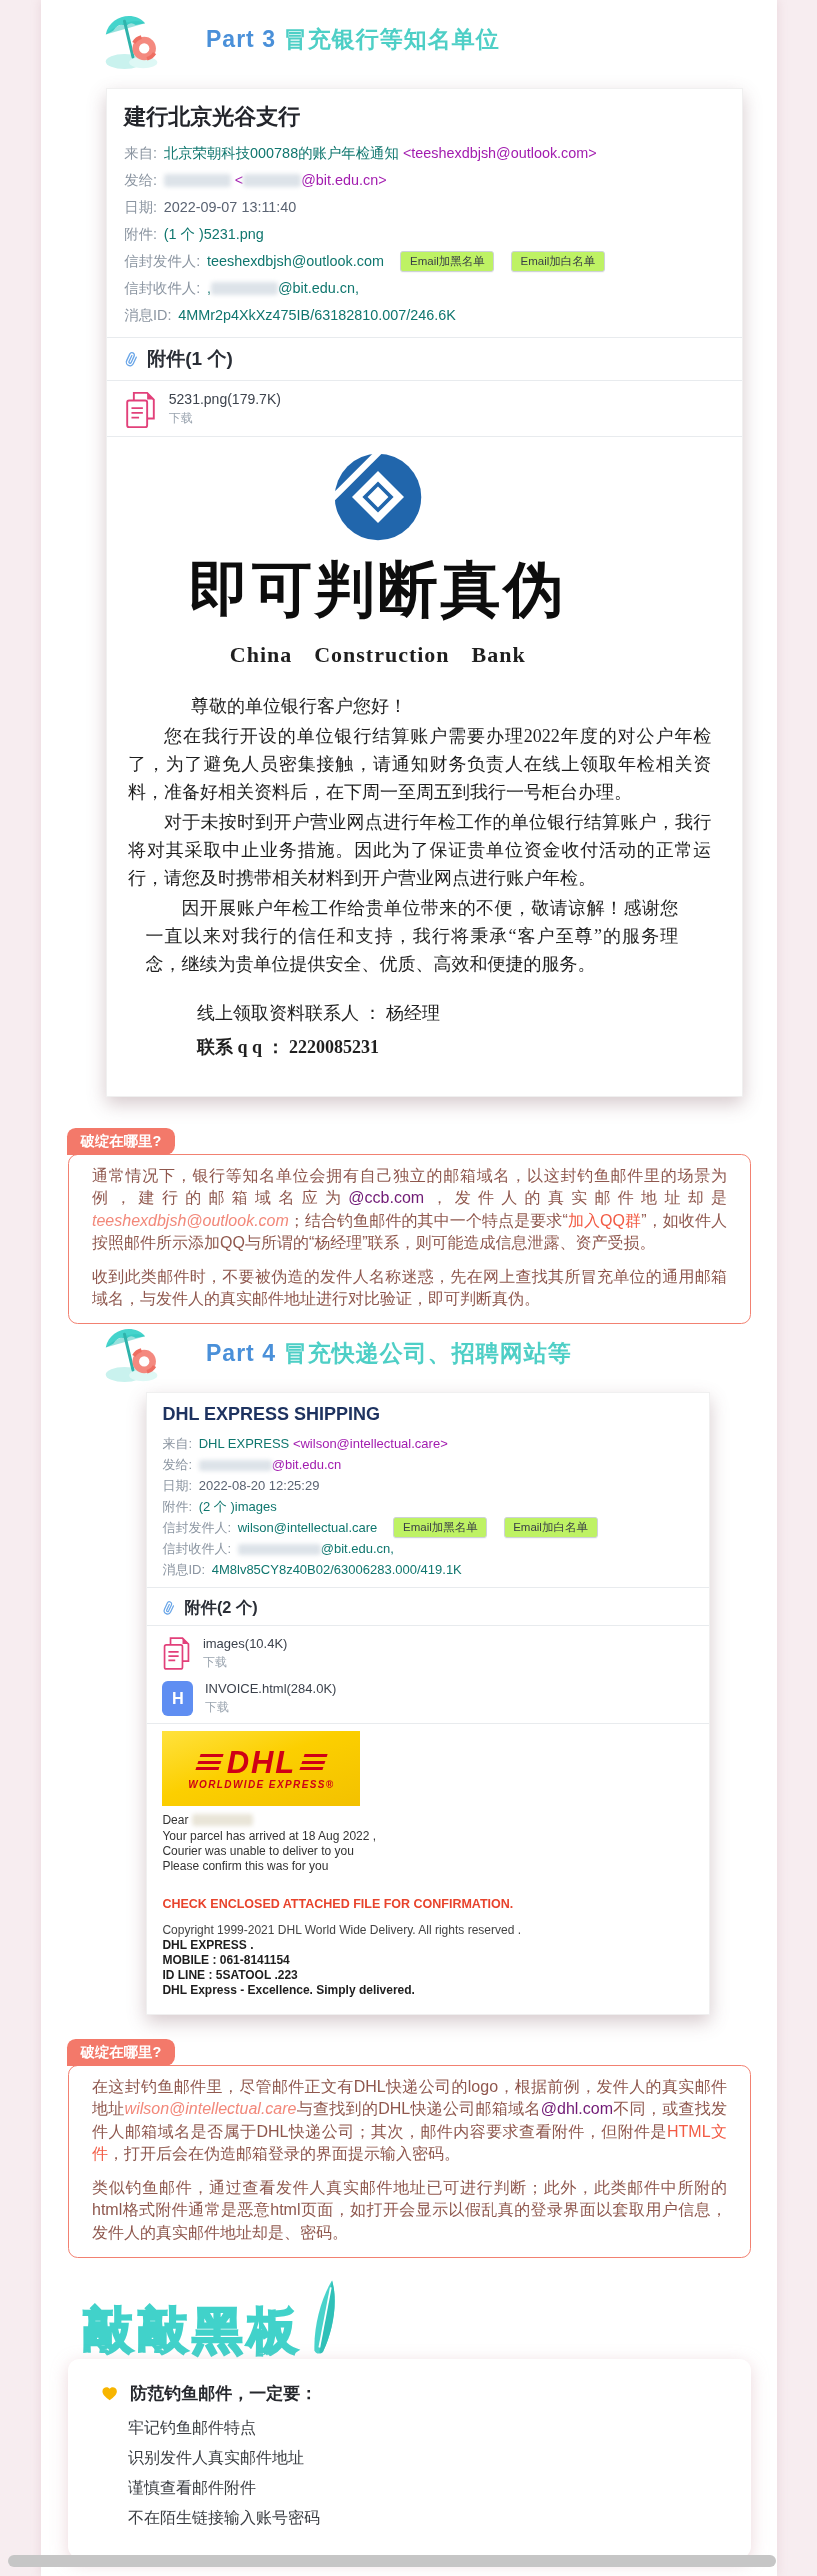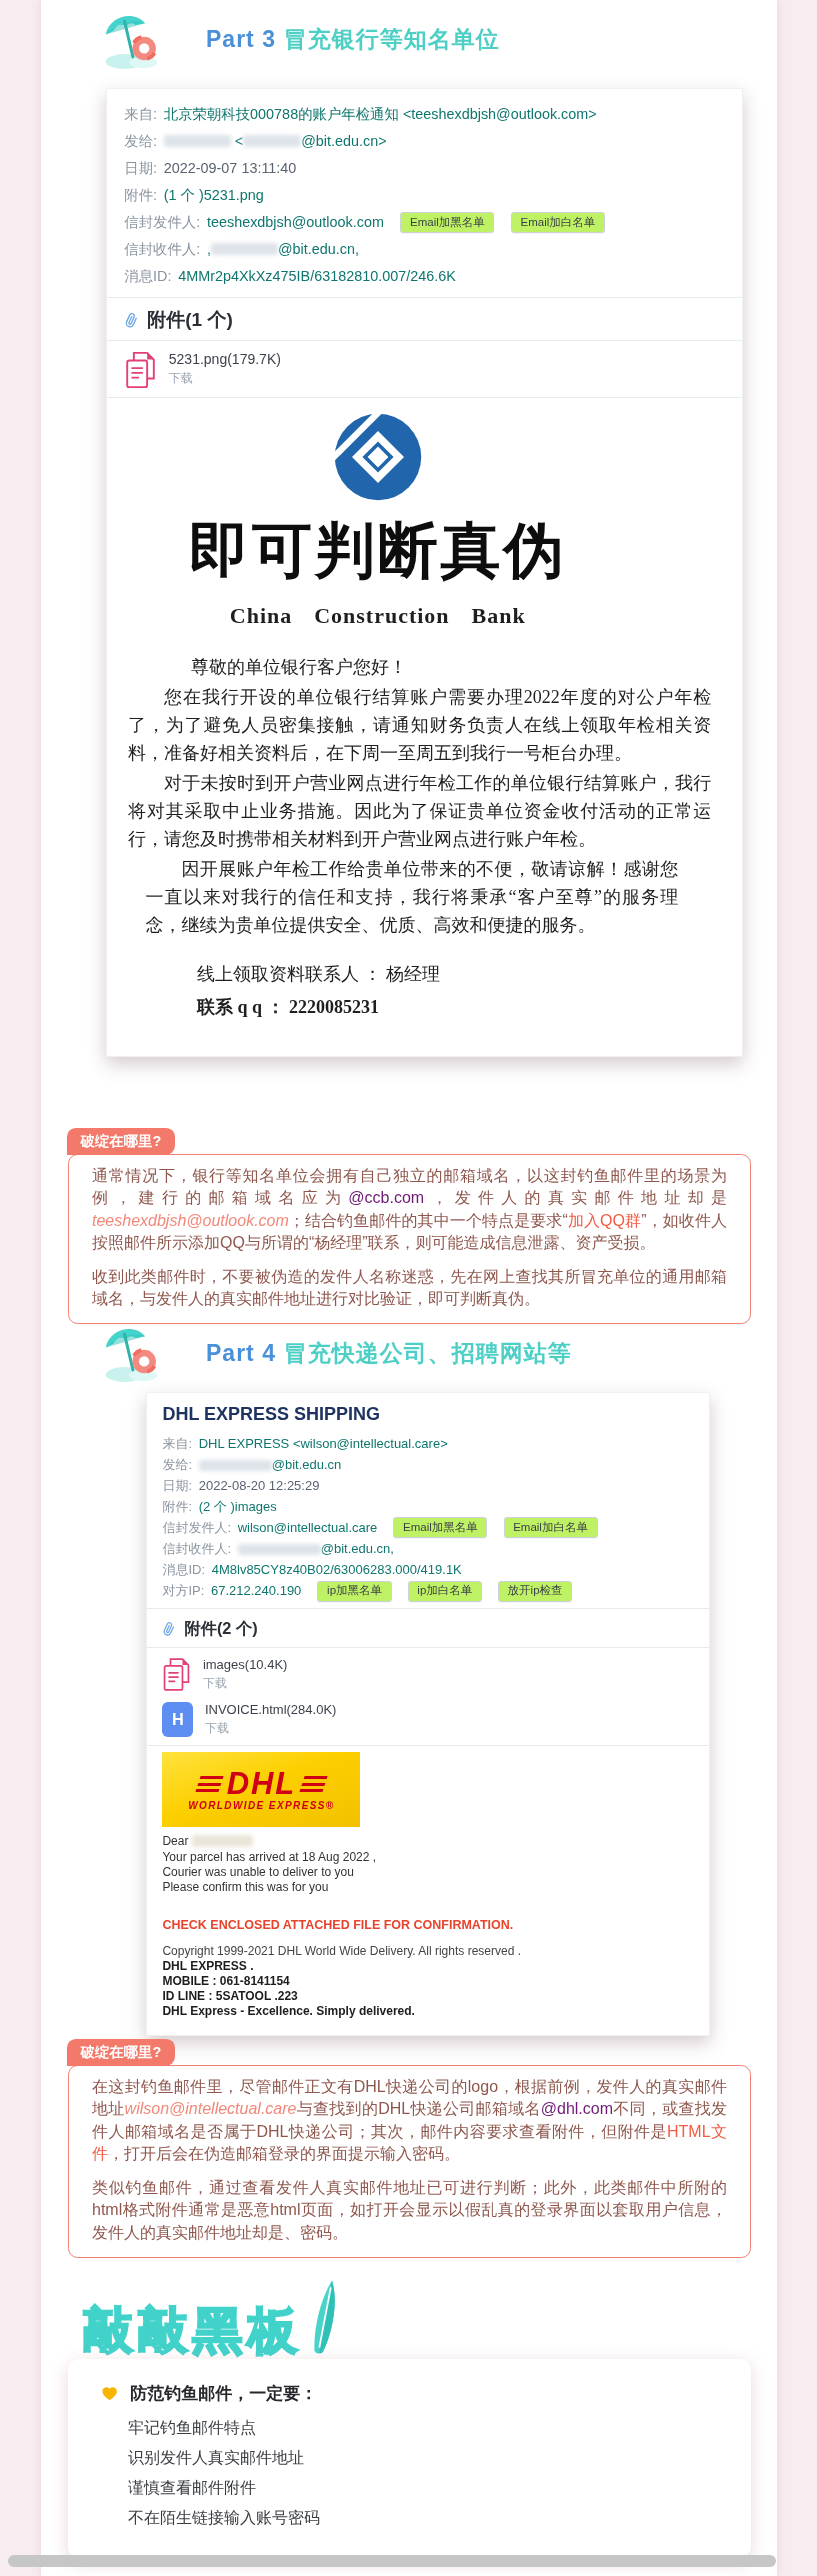--- a/index.html
+++ b/index.html
@@ -29,21 +29,21 @@
   .subject{margin:1.9px 0 7.7px;font-weight:800;color:#23252b;}
   #email1 .subject{font-size:22px;}
   #email2 .subject{font-size:18px;color:#1e3360;}
   .meta{white-space:nowrap;}
   #email1 .meta{font-size:14.4px;}
   #email1 .meta .row{line-height:27px;}
   #email2 .meta{font-size:13px;}
   #email2 .meta .row{line-height:21px;}
   .lbl{color:#8b95a1;margin-right:6.7px;}
   .lnk{color:#0f766e;}
-  .gray{color:#0f766e;}
+  .gray{color:#a21caf;}
   .dateval{color:#5a6372;}
   .blur{display:inline-block;height:12.5px;border-radius:2.9px;background:#dde3e9;filter:blur(1.9px);vertical-align:-1.9px;}
   #email2 .blur{height:11.5px;}
   .w60{width:58px;} .w70{width:67px;} .w76{width:73px;} .w86{width:83px;} .w64{width:61px;background:#e9e5d8;height:10.6px;}
   .btn{
     display:inline-block;margin-left:12.5px;padding:1.9px 8.6px;font-size:11.5px;color:#3a3f46;
     background:#bef264;border:1px solid #cdd2d8;border-radius:2.9px;line-height:15.4px;vertical-align:1px;
     box-shadow:0 1px 1px rgba(0,0,0,.04);cursor:pointer;
   }
   .shot hr{border:none;border-top:1px solid #e8ebee;margin:7.7px -17.3px;}
@@ -128,20 +128,21 @@
       <circle cx="45" cy="41" r="5.5" fill="#ffffff"></circle>
       <path d="M34 35 a12.5 12.5 0 0 1 8-6" stroke="#ee6e62" stroke-width="4" fill="none"></path>
       <path d="M56 46 a12.5 12.5 0 0 1 -8 6" stroke="#ee6e62" stroke-width="4" fill="none"></path>
     </svg>
     <div class="ttl">
       <span class="pfx">Part 3</span><span class="cnttl">冒充银行等知名单位</span>
     </div>
   </div>
 
   <section class="shot" id="email1">
+    <h3 class="subject">建行北京光谷支行</h3>
     <div class="meta">
       <div class="row">
         <span class="lbl">来自:</span><span class="lnk">北京荣朝科技000788的账户年检通知</span>
         <span class="gray">&lt;teeshexdbjsh@outlook.com&gt;</span>
       </div>
       <div class="row">
         <span class="lbl">发给:</span><span class="blur w70"></span>
         <span class="gray">&lt;</span><span class="blur w60"></span><span class="gray">@bit.edu.cn&gt;</span>
       </div>
       <div class="row">
@@ -246,26 +247,20 @@
         <span class="lbl">信封发件人:</span><span class="lnk">wilson@intellectual.care</span>
         <span class="btn">Email加黑名单</span>
         <span class="btn">Email加白名单</span>
       </div>
       <div class="row">
         <span class="lbl">信封收件人:</span><span class="blur w86"></span><span class="lnk">@bit.edu.cn,</span>
       </div>
       <div class="row">
         <span class="lbl">消息ID:</span><span class="lnk">4M8lv85CY8z40B02/63006283.000/419.1K</span>
       </div>
-      <div class="row">
-        <span class="lbl">对方IP:</span><span class="lnk">67.212.240.190</span>
-        <span class="btn">ip加黑名单</span>
-        <span class="btn">ip加白名单</span>
-        <span class="btn">放开ip检查</span>
-      </div>
     </div>
     <hr>
     <div class="att-hdr">
       <svg width="13.4" height="17.3" viewBox="0 0 24 24" style="transform:rotate(-20deg);">
         <path fill="none" stroke="#6aa6e8" stroke-width="2.2" stroke-linecap="round" d="M21 12l-8.5 8.5a6 6 0 01-8.5-8.5L12.5 3.5a4 4 0 015.7 5.7L9.7 17.7a2 2 0 01-2.8-2.8L15 7"></path>
       </svg>
       <span>附件(2 个)</span>
     </div>
     <hr>
     <div class="att-item">

